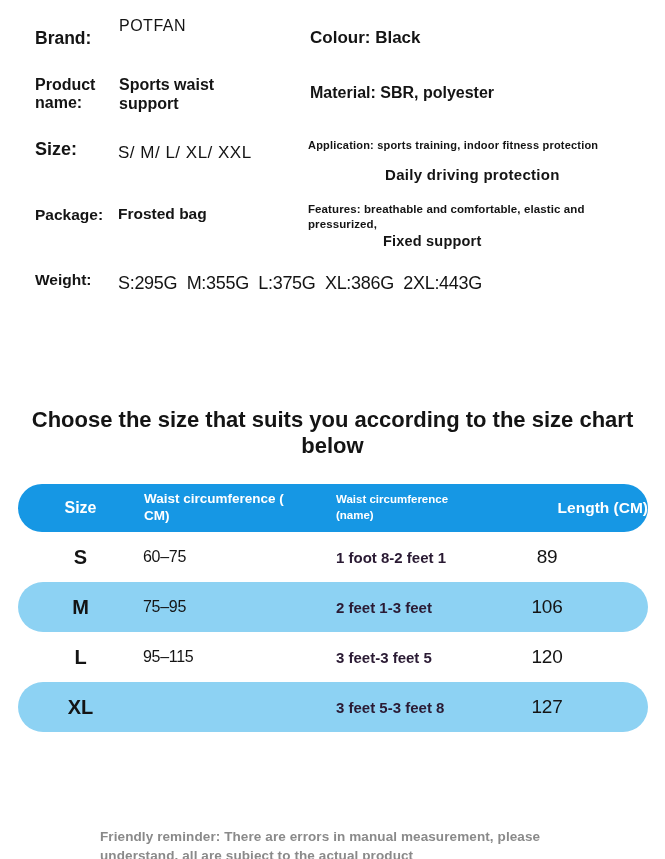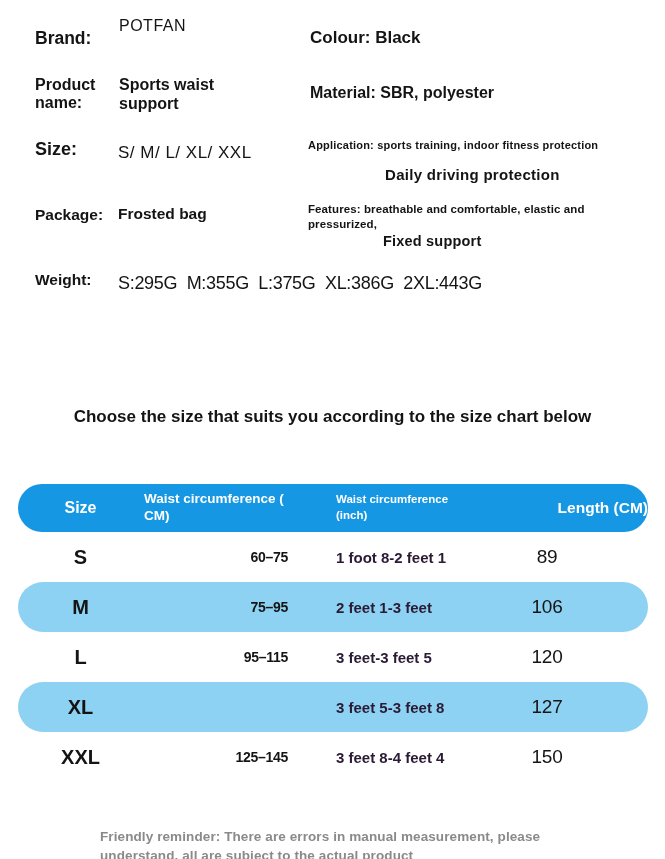--- a/index.html
+++ b/index.html
@@ -34,38 +34,38 @@
   .weight-value  {left:118px; top:273px; font-size:18px; white-space:pre;}
 
   .colour-line     {left:310px; top:28px;  font-size:17px;}
   .material-line   {left:310px; top:84px;  font-size:16px;}
   .application-line{left:308px; top:139px; font-size:11px; white-space:nowrap; letter-spacing:0.2px;}
   .application2-line{left:385px; top:166px; font-size:15px; letter-spacing:0.3px;}
   .features-line   {left:308px; top:202px; font-size:11.5px; line-height:1.3; white-space:pre-line; letter-spacing:0.1px;}
   .features2-line  {left:383px; top:233px; font-size:14.5px; letter-spacing:0.2px;}
 
   
-  .chart-heading{left:0;right:0;top:407px;text-align:center;font-size:17px;font-weight:700;}
+  .chart-heading{left:0;right:0;top:407px;text-align:center;font-size:22px;font-weight:700;}
 
   
   .size-chart{position:absolute;left:18px;top:484px;width:630px;}
   .chart-header{
     position:relative;height:48px;border-radius:24px;
     background:var(--header-blue);color:var(--header-text);
   }
   .cell{position:absolute;top:50%;transform:translateY(-50%);}
   .h-size {left:0;    width:125px; text-align:center; font-size:16px;   font-weight:700;}
   .h-cm   {left:126px;width:180px; font-size:13.5px;  font-weight:700; line-height:1.25; white-space:pre-line;}
   .h-inch {left:318px;width:150px; font-size:11.5px;  font-weight:700; line-height:1.35; white-space:pre-line;}
   .h-len  {left:484px;width:146px; font-size:15.5px;  font-weight:700;text-align:right;}
 
   .chart-row{position:relative;height:50px;}
   .chart-row.highlight{background:var(--row-blue);border-radius:25px;}
   .c-size{left:0;    width:125px; text-align:center; font-size:20px; font-weight:700;}
-  .c-cm  {left:125px;width:145px; text-align:right; font-size:14px; font-weight:700; letter-spacing:-0.3px;}
+  .c-cm  {left:125px;width:145px; text-align:left; font-size:16px; font-weight:400; letter-spacing:-0.3px;}
   .c-inch{left:318px; font-size:15px; font-weight:700; color:var(--inch-text);}
   .c-len {left:484px;width:90px;  text-align:center; font-size:19px; font-weight:400; letter-spacing:-0.3px;}
 
   
   .footer-reminder{
     left:100px;top:800px;width:480px;
     font-size:13.5px;font-weight:700;line-height:1.4;
     color:var(--footer-gray);white-space:pre-line;letter-spacing:0.1px;margin-top:28px;
   }
 </style>
@@ -96,21 +96,21 @@
 <div class="abs b features2-line">Fixed support</div>
 
 <div class="abs chart-heading">Choose the size that suits you according to the size chart below</div>
 
 <div class="size-chart">
   <div class="chart-header">
     <span class="cell h-size">Size</span>
     <span class="cell h-cm">Waist circumference (
 CM)</span>
     <span class="cell h-inch">Waist circumference
-(inch)</span>
+(name)</span>
     <span class="cell h-len">Length (CM)</span>
   </div>
   <div>
       <div class="chart-row">
         <span class="cell c-size">S</span>
         <span class="cell c-cm">60–75</span>
         <span class="cell c-inch">1 foot 8-2 feet 1</span>
         <span class="cell c-len">89</span>
       </div>
       <div class="chart-row highlight">
@@ -123,23 +123,17 @@
         <span class="cell c-size">L</span>
         <span class="cell c-cm">95–115</span>
         <span class="cell c-inch">3 feet-3 feet 5</span>
         <span class="cell c-len">120</span>
       </div>
       <div class="chart-row highlight">
         <span class="cell c-size">XL</span>
         <span class="cell c-inch">3 feet 5-3 feet 8</span>
         <span class="cell c-len">127</span>
       </div>
-      <div class="chart-row">
-        <span class="cell c-size">XXL</span>
-        <span class="cell c-cm">125–145</span>
-        <span class="cell c-inch">3 feet 8-4 feet 4</span>
-        <span class="cell c-len">150</span>
-      </div>
     </div>
 </div>
 
 <div class="abs footer-reminder">Friendly reminder: There are errors in manual measurement, please
 understand, all are subject to the actual product</div>
 
 </body></html>

